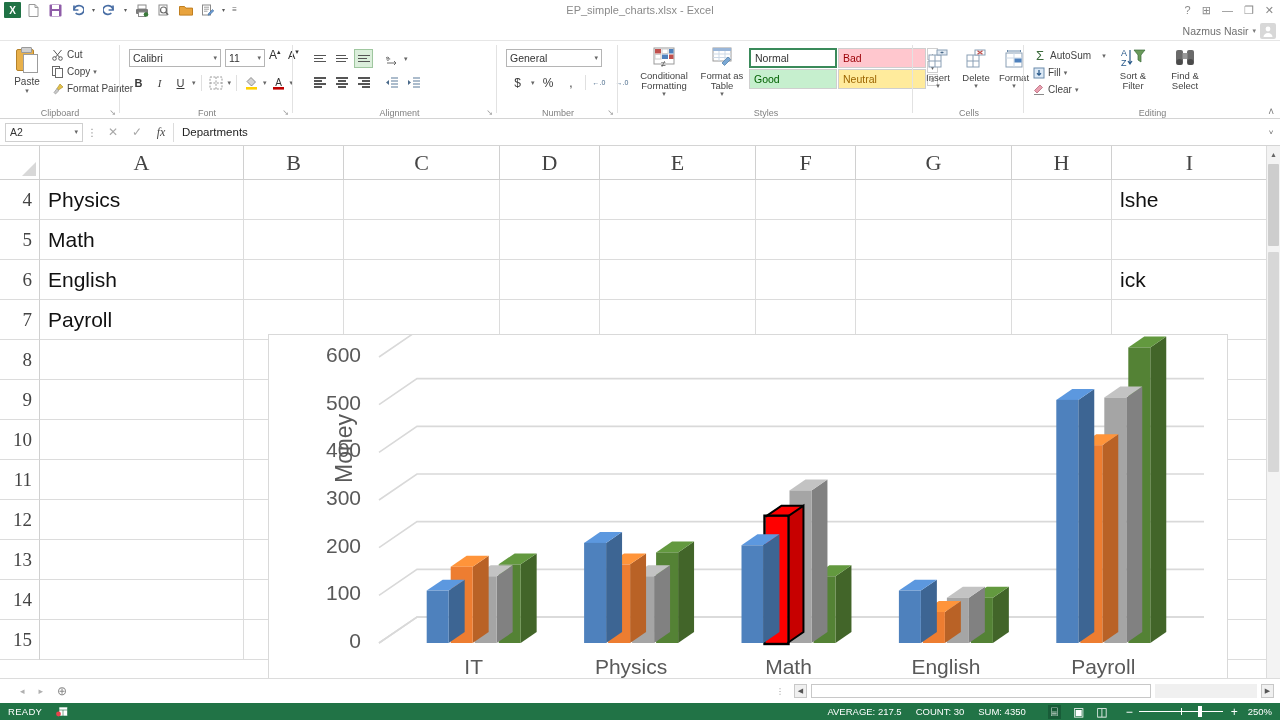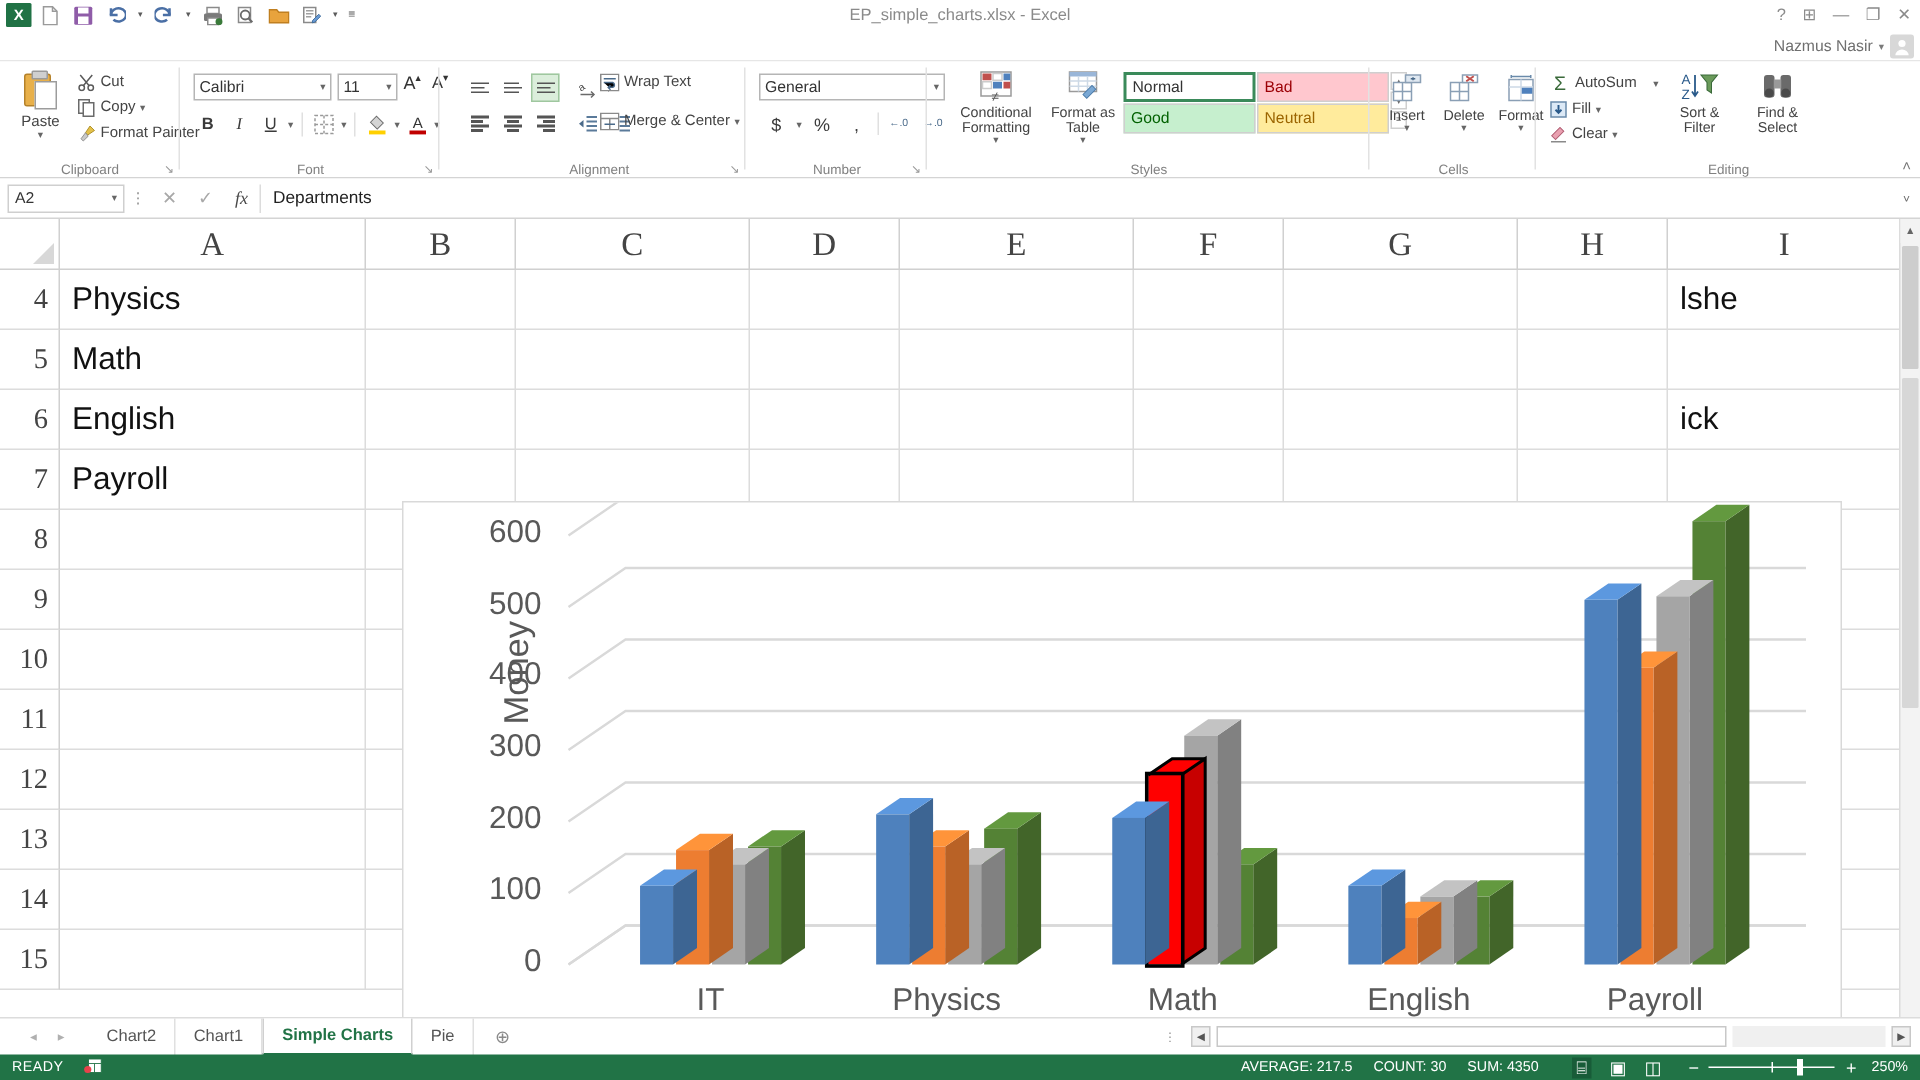--- a/index.html
+++ b/index.html
@@ -411,50 +411,27 @@
               <path d="M4 3L1 5.5 4 8z" fill="#4a6a8a"></path>
             </svg>
         </span>
         <span class="sq-btn">
           <svg width="14" height="12" viewBox="0 0 14 12">
               <path d="M6 1h7M6 4h7M6 7h7M6 10h7" stroke="#5a7a9a" stroke-width="1.2"></path>
               <path d="M1 3l3 2.5L1 8z" fill="#4a6a8a"></path>
             </svg>
         </span>
       </div>
-      <div style="position:absolute;left:96px;top:5px">
-        <div class="mini-btn">
-          <span class="ico">
-            <svg width="13" height="12" viewBox="0 0 13 12">
-                <rect x=".5" y=".5" width="12" height="11" fill="#fff" stroke="#8a8a8a"></rect>
-                <path d="M2.5 3.5h8M2.5 6h6a1.7 1.7 0 0 1 0 3.2H6" stroke="#4a6a8a"></path>
-                <path d="M7 7.8L5.5 9.3 7 10.8" fill="none" stroke="#4a6a8a"></path>
-              </svg>
-          </span>
-          <span class="btn-lbl">Wrap Text</span>
-        </div>
-        <div class="mini-btn" style="margin-top:9px">
-          <span class="ico">
-            <svg width="13" height="12" viewBox="0 0 13 12">
-                <rect x=".5" y=".5" width="12" height="11" fill="#fff" stroke="#8a8a8a"></rect>
-                <path d="M.5 4h12M6.5 4v7.5" stroke="#8a8a8a"></path>
-                <path d="M3 7.8h7" stroke="#4a6a8a" stroke-width="1.1"></path>
-              </svg>
-          </span>
-          <span class="btn-lbl">Merge &amp; Center</span>
-          <span style="font-size:7px;color:#666">▾</span>
-        </div>
-      </div>
       <div class="rgroup-label">Alignment</div>
       <div class="dlg-launch">↘</div>
       <div class="rgroup-div" style="right:0"></div>
     </div>
 
     <div class="rgroup" style="left:498px;width:120px">
-      <div class="numbox" style="position:absolute;left:8px;top:8px;width:124px">
+      <div class="numbox" style="position:absolute;left:8px;top:8px;width:96px">
         <span>General</span>
         <span class="cmb-arrow">▾</span>
       </div>
       <div style="position:absolute;left:10px;top:32px;display:flex;align-items:center;gap:4px">
         <span class="sq-btn" style="font-size:12px">$</span>
         <span style="font-size:7px;color:#666">▾</span>
         <span class="sq-btn" style="font-size:12px">%</span>
         <span class="sq-btn" style="font-size:12px">,</span>
         <span style="width:1px;height:15px;background:#e0e0e0"></span>
         <span class="sq-btn" style="font-size:7px;color:#4a6a8a">←.0<tspan></tspan></span>
@@ -902,26 +879,20 @@
         </div>
 
     </div>
   </div>
 
   <div style="position:absolute;left:0;top:678px;width:1280px;height:25px;background:#fff;border-top:1px solid #dcdcdc;display:flex;align-items:center">
     <div style="display:flex;gap:14px;margin-left:20px">
       <span style="font-size:9px;color:#b0b0b0">◂</span>
       <span style="font-size:9px;color:#b0b0b0">▸</span>
     </div>
-    <div id="sheettabs" style="display:flex;align-items:stretch;height:25px;margin-left:16px">
-        <div style="padding: 0px 12px; display: flex; align-items: center; font-size: 11px; color: rgb(85, 85, 85); border-right: 1px solid rgb(224, 224, 224);">Chart2</div>
-        <div style="padding: 0px 12px; display: flex; align-items: center; font-size: 11px; color: rgb(85, 85, 85); border-right: 1px solid rgb(224, 224, 224);">Chart1</div>
-        <div style="padding: 0px 12px; display: flex; align-items: center; font-size: 11px; color: rgb(33, 115, 70); font-weight: bold; background: rgb(255, 255, 255); border-right: 1px solid rgb(208, 208, 208); border-left: 1px solid rgb(208, 208, 208); border-image: initial; border-bottom: 2px solid rgb(33, 115, 70); border-top: none;">Simple Charts</div>
-        <div style="padding: 0px 12px; display: flex; align-items: center; font-size: 11px; color: rgb(85, 85, 85); border-right: 1px solid rgb(224, 224, 224);">Pie</div>
-      </div>
     <span style="margin-left:14px;font-size:12px;color:#8a8a8a">⊕</span>
     <div style="margin-left:auto;margin-right:6px;display:flex;align-items:center;gap:4px">
       <span style="font-size:8px;color:#909090;margin-right:6px">⋮</span>
       <span style="width:13px;height:14px;border:1px solid #c8c8c8;background:#f0f0f0;font-size:7px;display:flex;align-items:center;justify-content:center;color:#555">◀</span>
       <span style="width:340px;height:14px;background:#fff;border:1px solid #c8c8c8"></span>
       <span style="width:102px;height:14px;background:#f0f0f0"></span>
       <span style="width:13px;height:14px;border:1px solid #c8c8c8;background:#f0f0f0;font-size:7px;display:flex;align-items:center;justify-content:center;color:#555">▶</span>
     </div>
   </div>
 

